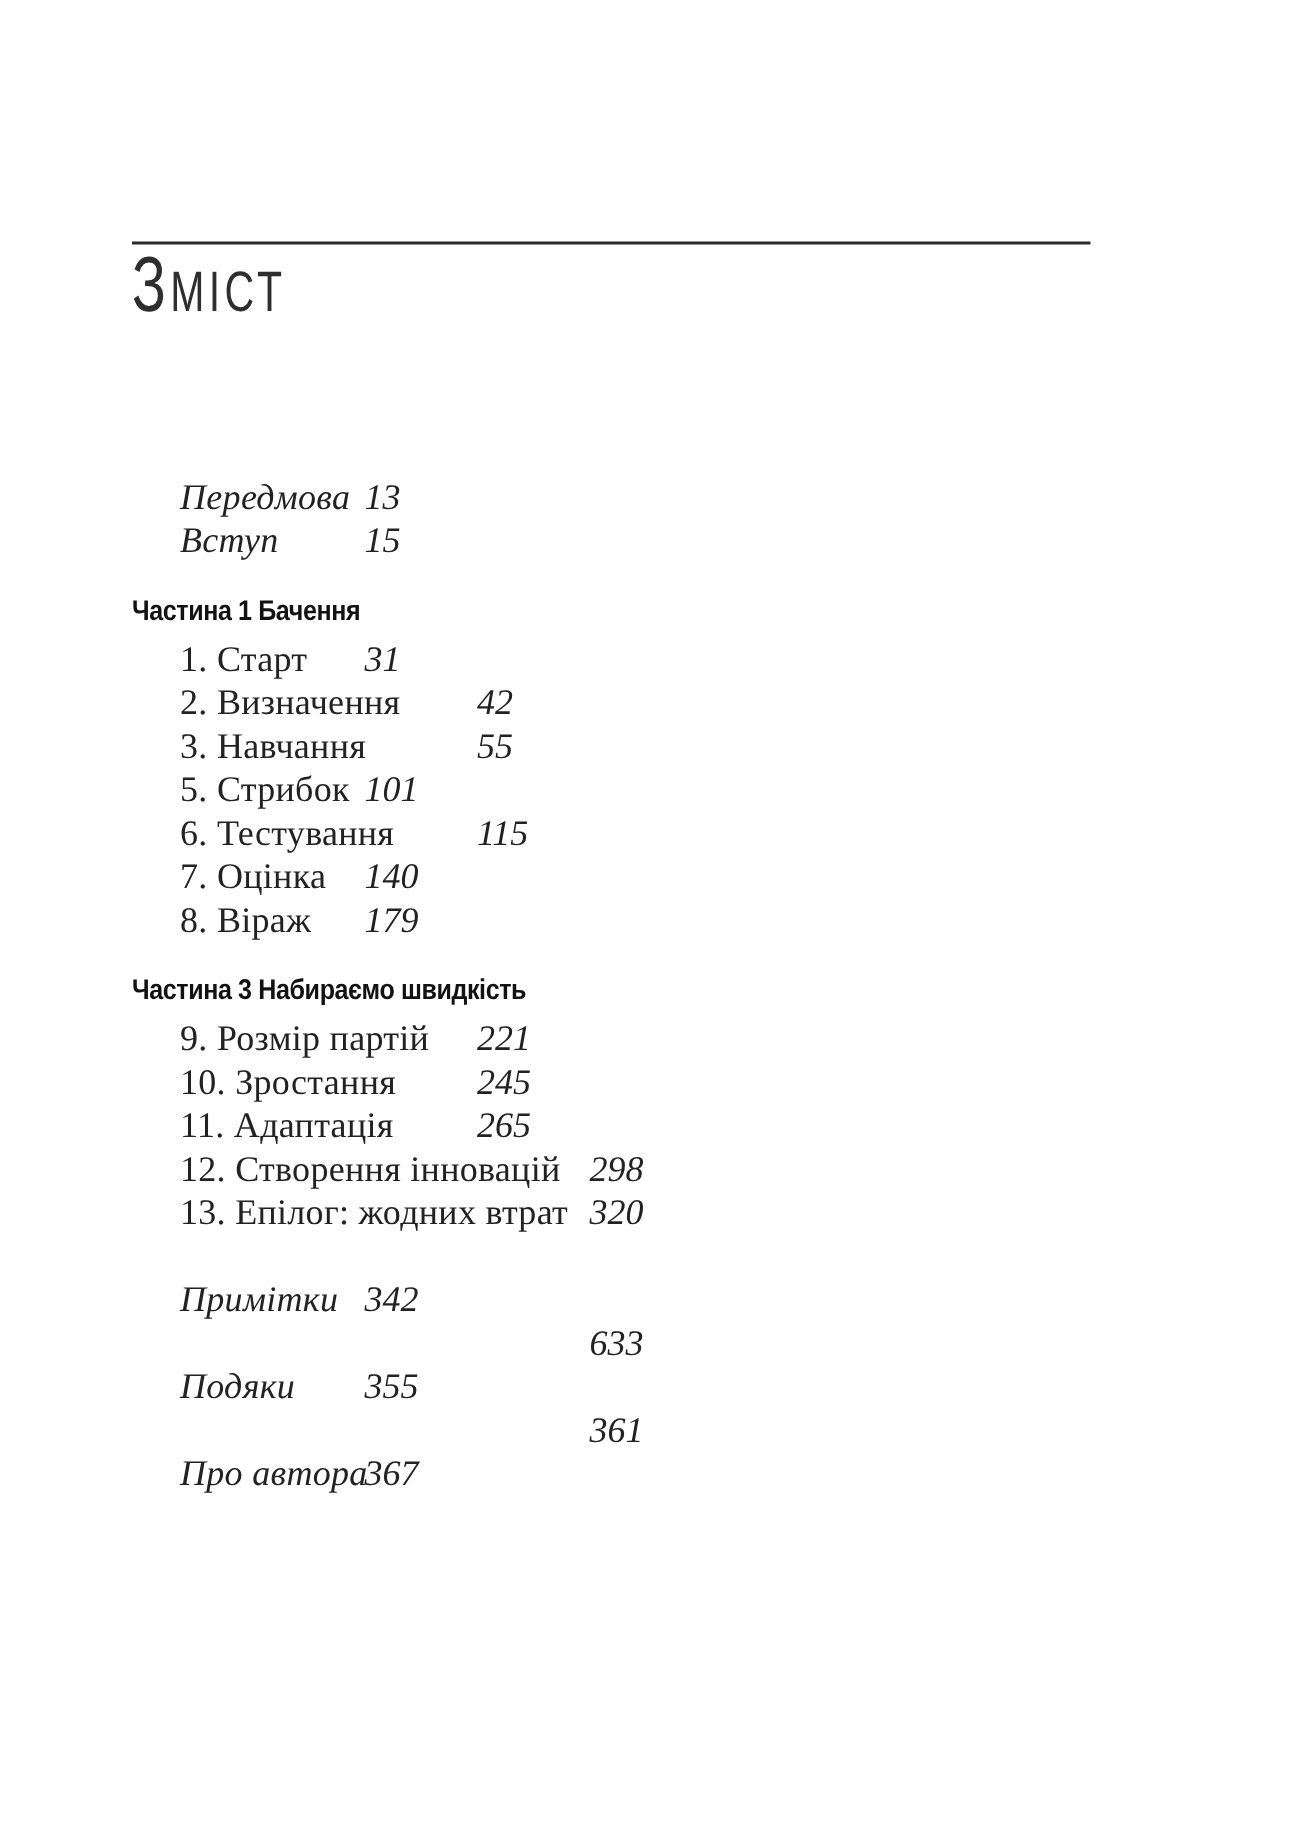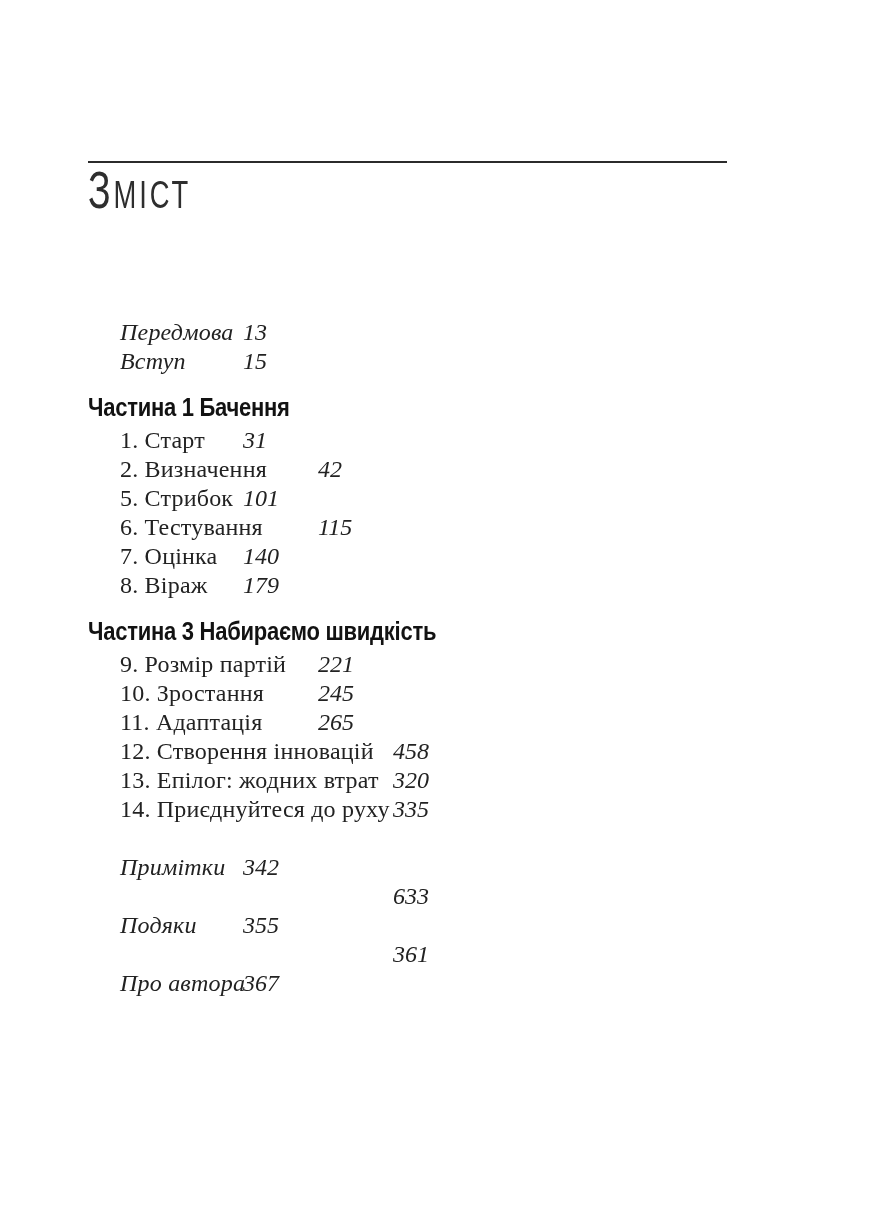--- a/index.html
+++ b/index.html
@@ -52,21 +52,21 @@
   .row .t{letter-spacing:0.2px;}
   .row.matter .t{font-style:italic;}
   .row .num{
     position:absolute;top:0;
     font-style:italic;
   }
 
   .part-h{
     margin:19px 0 6px 0;
     line-height:25px;
-    font-size:25px;
+    font-size:19px;
     font-family:"Liberation Sans", sans-serif;
     font-weight:700;
     color:var(--heading);
     white-space:nowrap;
   }
   .part-h .hx{
     display:inline-block;
     transform:scaleX(0.88);
     transform-origin:left center;
     letter-spacing:-0.3px;
@@ -79,31 +79,31 @@
 
 <div class="page">
   <div class="rule"></div>
   <h1 class="book-title">Зміст</h1>
   <div class="toc" id="toc">
       <div class="row indent matter"><span class="t">Передмова</span><span class="num" style="left: 155px;">13</span></div>
       <div class="row indent matter"><span class="t">Вступ</span><span class="num" style="left: 155px;">15</span></div>
       <h2 class="part-h"><span class="hx">Частина 1 Бачення</span></h2>
       <div class="row indent"><span class="t">1. Старт</span><span class="num" style="left: 155px;">31</span></div>
       <div class="row indent"><span class="t">2. Визначення</span><span class="num" style="left: 230px; font-style: italic;">42</span></div>
+      <div class="row indent"><span class="t">3. Навчання</span><span class="num" style="left: 230px;">55</span></div>
       <div class="row indent"><span class="t">5. Стрибок</span><span class="num" style="left: 155px;">101</span></div>
       <div class="row indent"><span class="t">6. Тестування</span><span class="num" style="left: 230px;">115</span></div>
       <div class="row indent"><span class="t">7. Оцінка</span><span class="num" style="left: 155px;">140</span></div>
       <div class="row indent"><span class="t">8. Віраж</span><span class="num" style="left: 155px;">179</span></div>
       <h2 class="part-h"><span class="hx">Частина 3 Набираємо швидкість</span></h2>
       <div class="row indent"><span class="t">9. Розмір партій</span><span class="num" style="left: 230px;">221</span></div>
       <div class="row indent"><span class="t">10. Зростання</span><span class="num" style="left: 230px;">245</span></div>
       <div class="row indent"><span class="t">11. Адаптація</span><span class="num" style="left: 230px;">265</span></div>
-      <div class="row indent"><span class="t">12. Створення інновацій</span><span class="num" style="left: 305px;">458</span></div>
+      <div class="row indent"><span class="t">12. Створення інновацій</span><span class="num" style="left: 305px;">298</span></div>
       <div class="row indent"><span class="t">13. Епілог: жодних втрат</span><span class="num" style="left: 305px;">320</span></div>
-      <div class="row indent"><span class="t">14. Приєднуйтеся до руху</span><span class="num" style="left: 305px;">335</span></div>
       <div class="back-matter">
         <div class="row indent matter"><span class="t">Примітки</span><span class="num" style="left: 155px;">342</span></div>
         <div class="row indent matter"><span class="num" style="left: 305px;">633</span></div>
         <div class="row indent matter"><span class="t">Подяки</span><span class="num" style="left: 155px;">355</span></div>
         <div class="row indent matter"><span class="num" style="left: 305px;">361</span></div>
         <div class="row indent matter"><span class="t">Про автора</span><span class="num" style="left: 155px;">367</span></div>
       </div>
     </div>
 </div>
 

